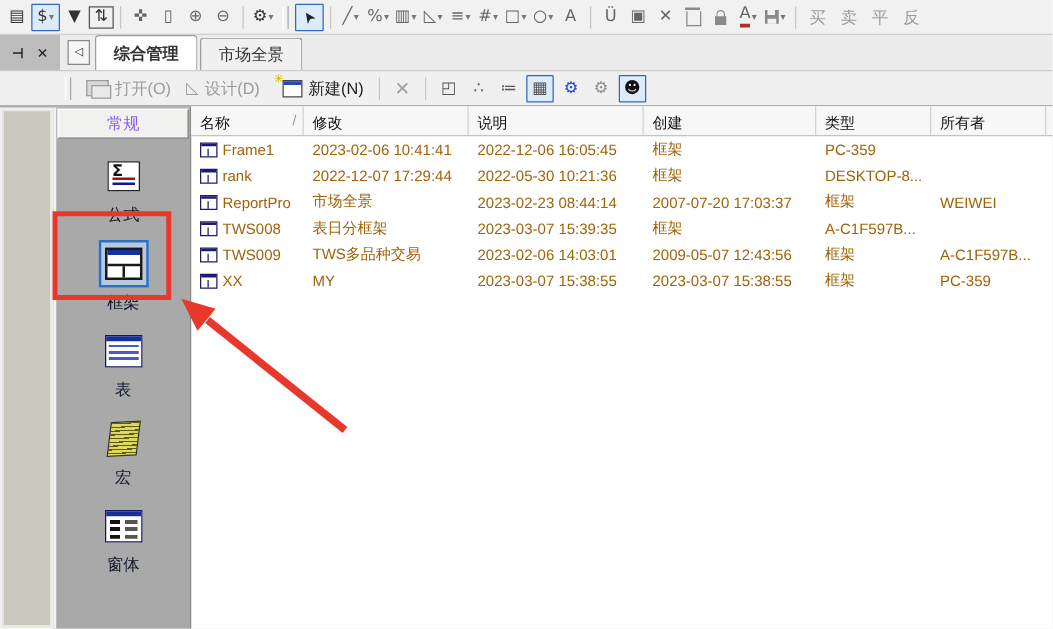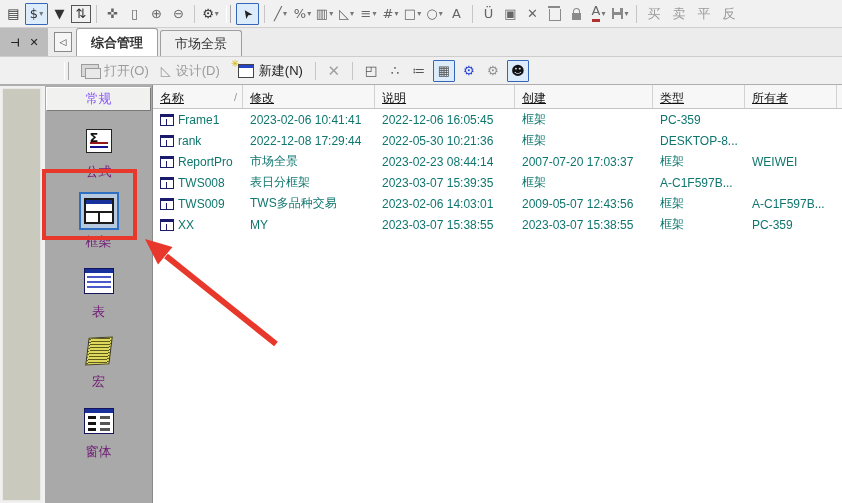--- a/index.html
+++ b/index.html
@@ -34,21 +34,21 @@
   .pinblock{width:48px;height:28px;background:#bcbcbc;display:flex;align-items:center;justify-content:center;gap:10px;}
   .pin-ic{display:inline-block;transform:rotate(90deg);font-weight:bold;color:#222;font-size:11px;font-family:"DejaVu Sans",sans-serif;}
   .close-ic{font-weight:bold;color:#222;font-size:11px;font-family:"DejaVu Sans",sans-serif;}
   .backbtn{width:16px;height:18px;border:1px solid #8a8a8a;background:#f6f6f6;margin:0 4px 4px 6px;
            display:flex;align-items:center;justify-content:center;font-size:9px;color:#333;font-family:"DejaVu Sans",sans-serif;}
   .tab{height:25px;padding:0 14px;border:1px solid #9e9ea0;border-bottom:none;background:#f0f0f0;
        display:flex;align-items:center;font-size:13px;color:#333;border-radius:3px 3px 0 0;margin-right:2px;}
   .tab.active{background:#ffffff;font-weight:bold;height:27px;}
   
   .tb2{position:absolute;left:0;top:56px;width:842px;height:30px;background:#f0f0f0;box-sizing:border-box;
-       border-top:1px solid #cdcdcd;border-bottom:2px solid #aeaeae;display:flex;align-items:center;padding-left:60px;gap:4px;}
+       border-top:1px solid #cdcdcd;border-bottom:2px solid #aeaeae;display:flex;align-items:center;padding-left:48px;gap:4px;}
   .act{display:flex;align-items:center;gap:5px;font-size:13px;color:#1c1c1c;padding:0 4px;height:22px;}
   .act.disabled{color:#9b9b9b;}
   .ico-open{width:16px;height:11px;border:1px solid #9b9b9b;background:#d8d8d8;position:relative;}
   .ico-open:before{content:"";position:absolute;left:3px;top:3px;width:14px;height:9px;border:1px solid #9b9b9b;background:#e9e9e9;}
   .ico-design{color:#9b9b9b;font-size:13px;font-family:"DejaVu Sans",sans-serif;}
   .ico-new{width:14px;height:12px;border:1px solid #444;background:#fff;position:relative;margin-left:6px;}
   .ico-new:before{content:"";position:absolute;left:0;right:0;top:0;height:3px;background:#2743c8;}
   .spark{position:absolute;left:-8px;top:-7px;color:#d4b500;font-size:10px;font-family:"DejaVu Sans",sans-serif;}
   .vico{min-width:20px;height:20px;display:inline-flex;align-items:center;justify-content:center;
         color:#555;font-size:13px;font-family:"DejaVu Sans",sans-serif;}
@@ -57,21 +57,21 @@
   
   .leftstrip{position:absolute;left:2px;top:88px;width:37px;bottom:2px;background:#c9c9bd;border:1px solid #e8e8e6;}
   .sidebar{position:absolute;left:43px;top:86px;width:109px;bottom:0;background:#a9a9a9;
            border-left:2px solid #f2f2f2;box-sizing:border-box;display:flex;flex-direction:column;align-items:center;}
   .catbtn{width:103px;height:22px;margin-top:1px;background:#f1f1ef;border:1px solid #ffffff;
           border-right-color:#7a7a7a;border-bottom-color:#7a7a7a;display:flex;align-items:center;justify-content:center;
           font-size:13px;color:#8b5cf6;}
   .sb-item{display:flex;flex-direction:column;align-items:center;margin-top:11px;}
   .sb-ico-wrap{width:40px;height:38px;display:flex;align-items:center;justify-content:center;box-sizing:border-box;}
   .sb-item.selected .sb-ico-wrap{border:2px solid #2f6fc0;background:#b7c9de;}
-  .sb-label{margin-top:3px;color:#701a75;font-size:13px;}
+  .sb-label{margin-top:3px;color:#0f172a;font-size:13px;}
   .ico-formula{width:26px;height:24px;background:#fff;border:1px solid #222;position:relative;
                font-family:"DejaVu Sans",sans-serif;font-weight:bold;font-size:13px;color:#111;padding-left:3px;box-sizing:border-box;}
   .ico-formula i{position:absolute;left:3px;right:3px;height:2px;background:#941616;bottom:8px;box-shadow:0 4px 0 #14148e;}
   .ico-frame{width:30px;height:26px;border:2px solid #1a1a1a;background:#fff;position:relative;box-sizing:border-box;}
   .ico-frame:before{content:"";position:absolute;left:0;right:0;top:0;height:4px;background:#18309c;}
   .ico-frame:after{content:"";position:absolute;left:0;right:0;top:11px;height:2px;background:#1a1a1a;}
   .ico-frame i{position:absolute;left:12px;top:13px;bottom:0;width:2px;background:#1a1a1a;}
   .ico-table{width:28px;height:24px;border:1px solid #15155e;background:#fff;position:relative;}
   .ico-table:before{content:"";position:absolute;left:0;right:0;top:0;height:4px;background:#18309c;}
   .ico-table:after{content:"";position:absolute;left:2px;right:2px;top:7px;bottom:2px;
@@ -81,25 +81,25 @@
   .ico-formw{width:28px;height:24px;border:1px solid #15155e;background:#fff;position:relative;}
   .ico-formw:before{content:"";position:absolute;left:0;right:0;top:0;height:4px;background:#18309c;}
   .ico-formw:after{content:"";position:absolute;left:3px;width:8px;top:7px;bottom:2px;
       background:repeating-linear-gradient(180deg,#111 0 3px,transparent 3px 6px);}
   .ico-formw i{position:absolute;right:3px;width:10px;top:7px;bottom:2px;
       background:repeating-linear-gradient(180deg,#555 0 3px,transparent 3px 6px);}
   
   .main{position:absolute;left:152px;top:85px;right:0;bottom:0;background:#ffffff;border-left:1px solid #8a8a8a;}
   .thead{display:grid;grid-template-columns:90px 132px 140px 138px 92px 92px auto;height:24px;
          background:#f7f7f7;border-bottom:1px solid #c4c4c4;box-sizing:border-box;}
-  .th{font-size:12px;color:#111;padding:5px 0 0 7px;border-right:1px solid #d2d2d2;position:relative;box-sizing:border-box;text-decoration:underline;}
+  .th{font-size:12px;color:#111;padding:5px 0 0 7px;border-right:1px solid #d2d2d2;position:relative;box-sizing:border-box;}
   .th.filler{border-right:none;}
   .sortmark{position:absolute;right:5px;top:6px;color:#999;font-size:11px;}
   .trow{display:grid;grid-template-columns:90px 132px 140px 138px 92px 92px auto;height:21px;align-items:center;
-        color:#0f766e;font-size:12px;}
+        color:#a16207;font-size:12px;}
   .td{padding-left:7px;white-space:nowrap;overflow:hidden;}
   .td.namecell{display:flex;align-items:center;gap:4px;}
   .ico-row{flex:0 0 auto;width:12px;height:10px;border:1px solid #1b1b6e;background:#fff;position:relative;}
   .ico-row:before{content:"";position:absolute;left:0;right:0;top:0;height:2px;background:#1b1b6e;}
   .ico-row:after{content:"";position:absolute;left:5px;top:4px;bottom:0;width:1px;background:#1b1b6e;}
   
   .annot-box{position:absolute;left:42px;top:169px;width:87px;height:63px;border:4px solid #e8382c;z-index:60;}
   .annot-arrow{position:absolute;left:0;top:0;width:842px;height:503px;z-index:59;pointer-events:none;}
 </style>
 </head>
@@ -284,21 +284,21 @@
     <div class="td">2022-12-06 16:05:45</div>
     <div class="td">框架</div>
     <div class="td">PC-359</div>
     <div class="td"></div>
   </div>
   <div class="trow">
     <div class="td namecell">
         <span class="ico-row"></span>
         <span>rank</span>
       </div>
-    <div class="td">2022-12-08 17:29:44</div>
+    <div class="td">2022-12-07 17:29:44</div>
     <div class="td">2022-05-30 10:21:36</div>
     <div class="td">框架</div>
     <div class="td">DESKTOP-8...</div>
     <div class="td"></div>
   </div>
   <div class="trow">
     <div class="td namecell">
         <span class="ico-row"></span>
         <span>ReportPro</span>
       </div>

